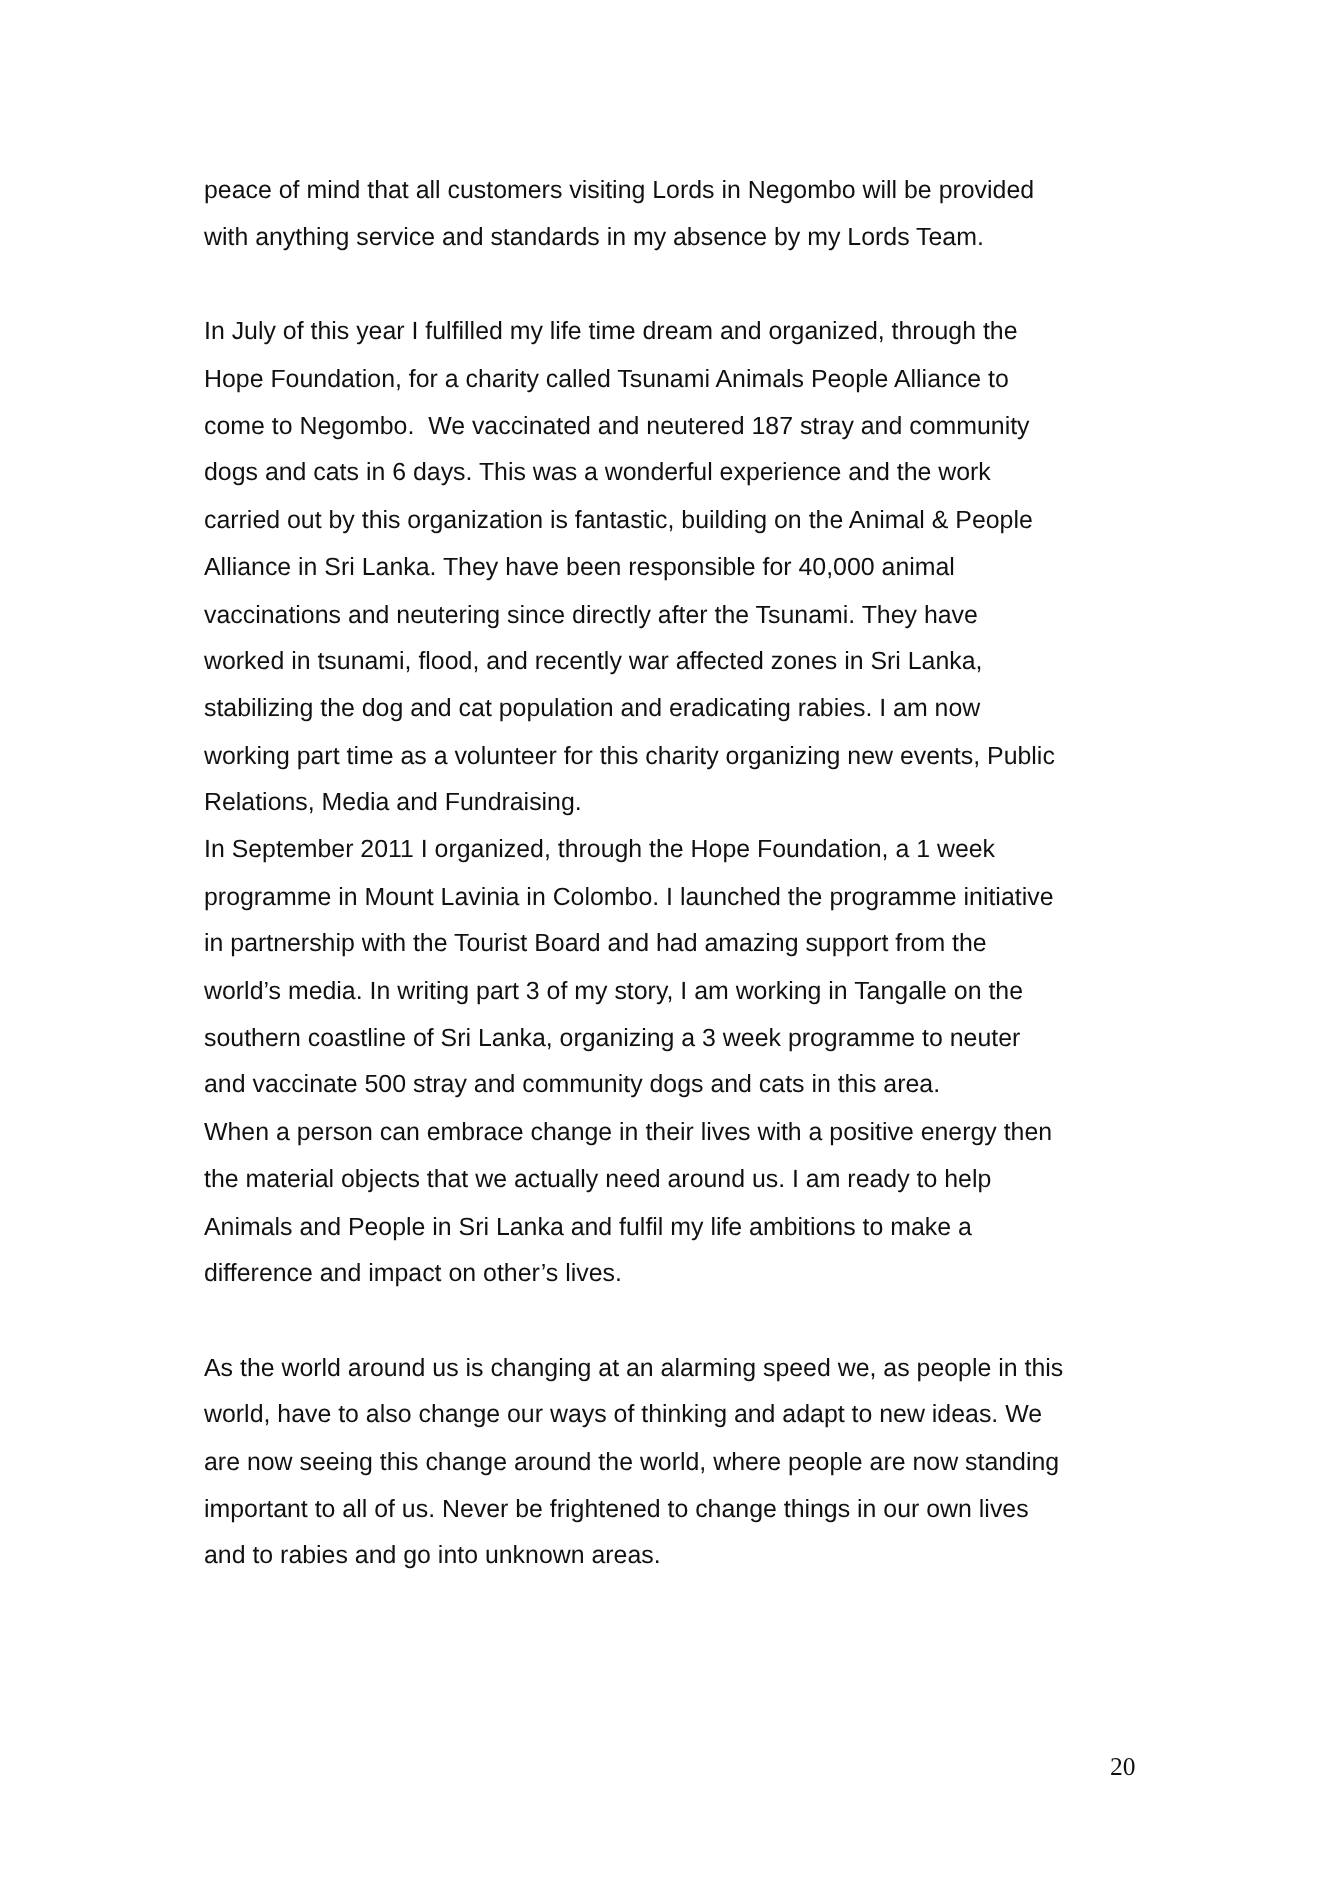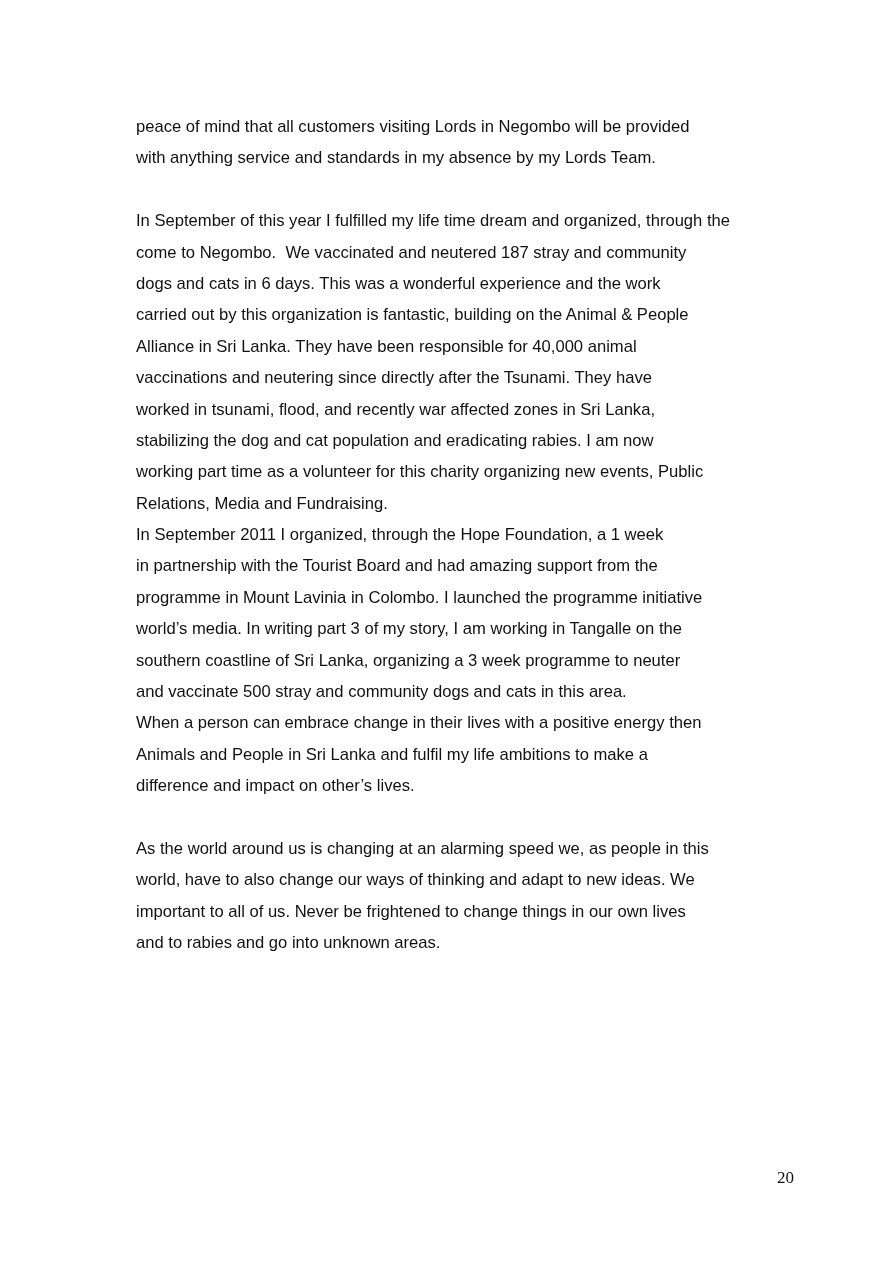--- a/index.html
+++ b/index.html
@@ -39,69 +39,71 @@
       display: block;
       height: 31.4px;
     }
     .page-number {
       position: absolute;
       left: 740px;
       top: 1168px;
       font-family: "Liberation Serif", serif;
       font-size: 17px;
       color: #111111;
-      margin-left: 37px;
     }
   </style>
 </head>
 <body>
 
 <div class="page">
   <div class="body-text">
 
     <div>
       <span class="line">peace of mind that all customers visiting Lords in Negombo will be provided</span>
       <span class="line">with anything service and standards in my absence by my Lords Team.</span>
     </div>
 
     <div class="blank"></div>
 
     <div>
-      <span class="line">In September of this year I fulfilled my life time dream and organized, through the</span>
+      <span class="line">In July of this year I fulfilled my life time dream and organized, through the</span>
+      <span class="line">Hope Foundation, for a charity called Tsunami Animals People Alliance to</span>
       <span class="line">come to Negombo.  We vaccinated and neutered 187 stray and community</span>
       <span class="line">dogs and cats in 6 days. This was a wonderful experience and the work</span>
       <span class="line">carried out by this organization is fantastic, building on the Animal &amp; People</span>
       <span class="line">Alliance in Sri Lanka. They have been responsible for 40,000 animal</span>
       <span class="line">vaccinations and neutering since directly after the Tsunami. They have</span>
       <span class="line">worked in tsunami, flood, and recently war affected zones in Sri Lanka,</span>
       <span class="line">stabilizing the dog and cat population and eradicating rabies. I am now</span>
       <span class="line">working part time as a volunteer for this charity organizing new events, Public</span>
       <span class="line">Relations, Media and Fundraising.</span>
     </div>
 
     <div>
       <span class="line">In September 2011 I organized, through the Hope Foundation, a 1 week</span>
+      <span class="line">programme in Mount Lavinia in Colombo. I launched the programme initiative</span>
       <span class="line">in partnership with the Tourist Board and had amazing support from the</span>
-      <span class="line">programme in Mount Lavinia in Colombo. I launched the programme initiative</span>
       <span class="line">world’s media. In writing part 3 of my story, I am working in Tangalle on the</span>
       <span class="line">southern coastline of Sri Lanka, organizing a 3 week programme to neuter</span>
       <span class="line">and vaccinate 500 stray and community dogs and cats in this area.</span>
     </div>
 
     <div>
       <span class="line">When a person can embrace change in their lives with a positive energy then</span>
+      <span class="line">the material objects that we actually need around us. I am ready to help</span>
       <span class="line">Animals and People in Sri Lanka and fulfil my life ambitions to make a</span>
       <span class="line">difference and impact on other’s lives.</span>
     </div>
 
     <div class="blank"></div>
 
     <div>
       <span class="line">As the world around us is changing at an alarming speed we, as people in this</span>
       <span class="line">world, have to also change our ways of thinking and adapt to new ideas. We</span>
+      <span class="line">are now seeing this change around the world, where people are now standing</span>
       <span class="line">important to all of us. Never be frightened to change things in our own lives</span>
       <span class="line">and to rabies and go into unknown areas.</span>
     </div>
 
   </div>
 
   <div class="page-number">20</div>
 </div>
 
 </body></html>

